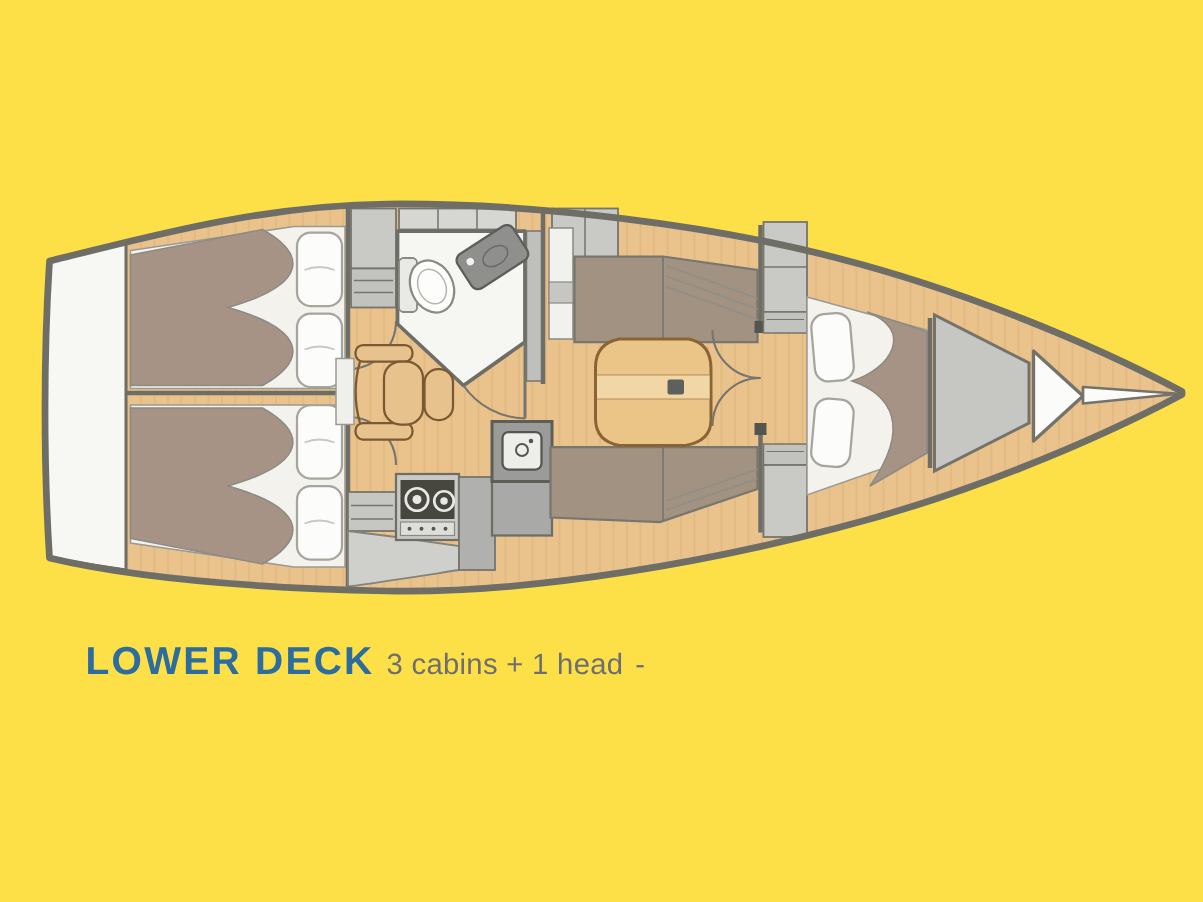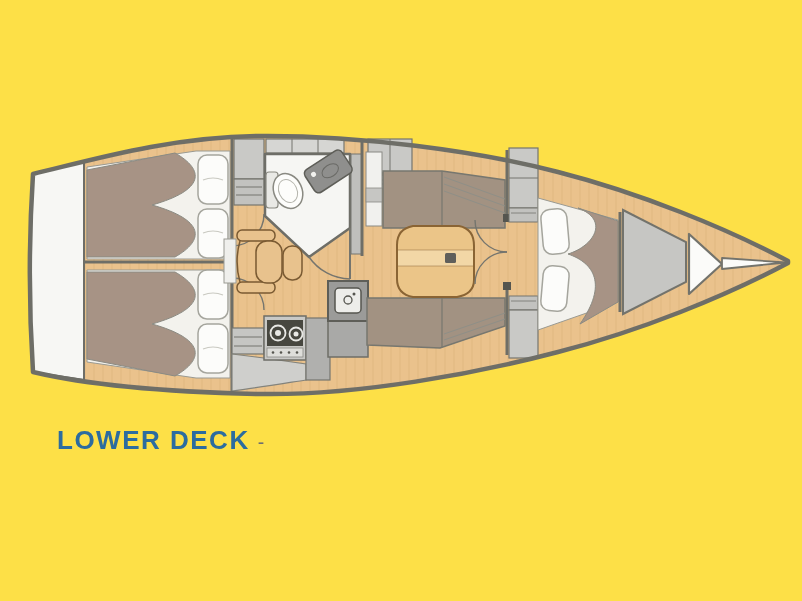--- a/index.html
+++ b/index.html
@@ -185,16 +185,17 @@
     <path d="M 623,210 L 623,314 L 686,282 L 686,242 Z" fill="#C6C6C3" stroke="#73736C" stroke-width="2"></path>
     <path d="M 689,234 L 689,294 L 722,264 Z" fill="#FBFBF9" stroke="#73736C" stroke-width="2.2" stroke-linejoin="round"></path>
     <path d="M 722,258 L 722,269 L 786,262.5 Z" fill="#FBFBF9" stroke="#73736C" stroke-width="1.8" stroke-linejoin="round"></path>
   </g>
 
   <path d="M 33,174 C 88,161 168,137 258,136 C 358,135 478,151 558,172 C 640,193 726,228 788,261 L 788,263 C 726,296 640,331 558,352 C 478,373 358,396 258,394 C 168,392 88,385 33,372 C 29,310 29,236 33,174 Z" fill="none" stroke="#6E6E67" stroke-width="4.5" stroke-linejoin="round"></path>
 </svg>
 
 <div class="caption">
   <span class="title">LOWER DECK</span>
+  <span class="sub">3 cabins + 1 head</span>
   <span class="sep">-</span>
 </div>
 
 </div>
 
 </body></html>

